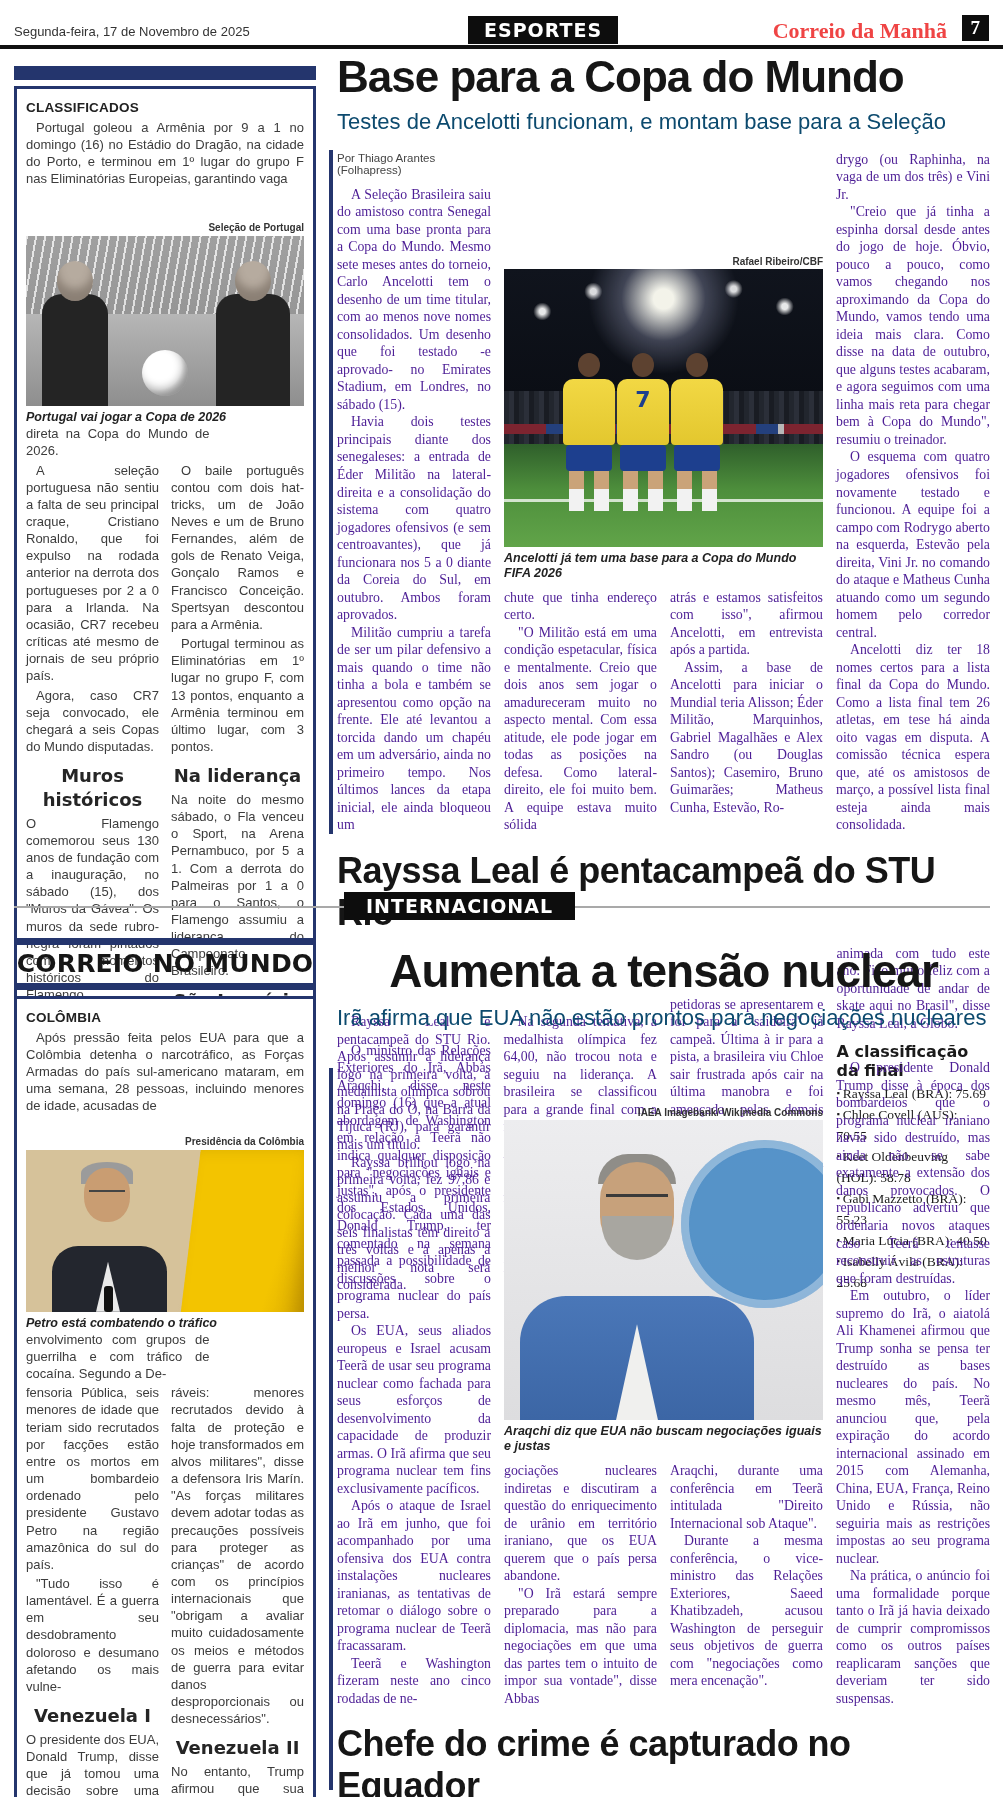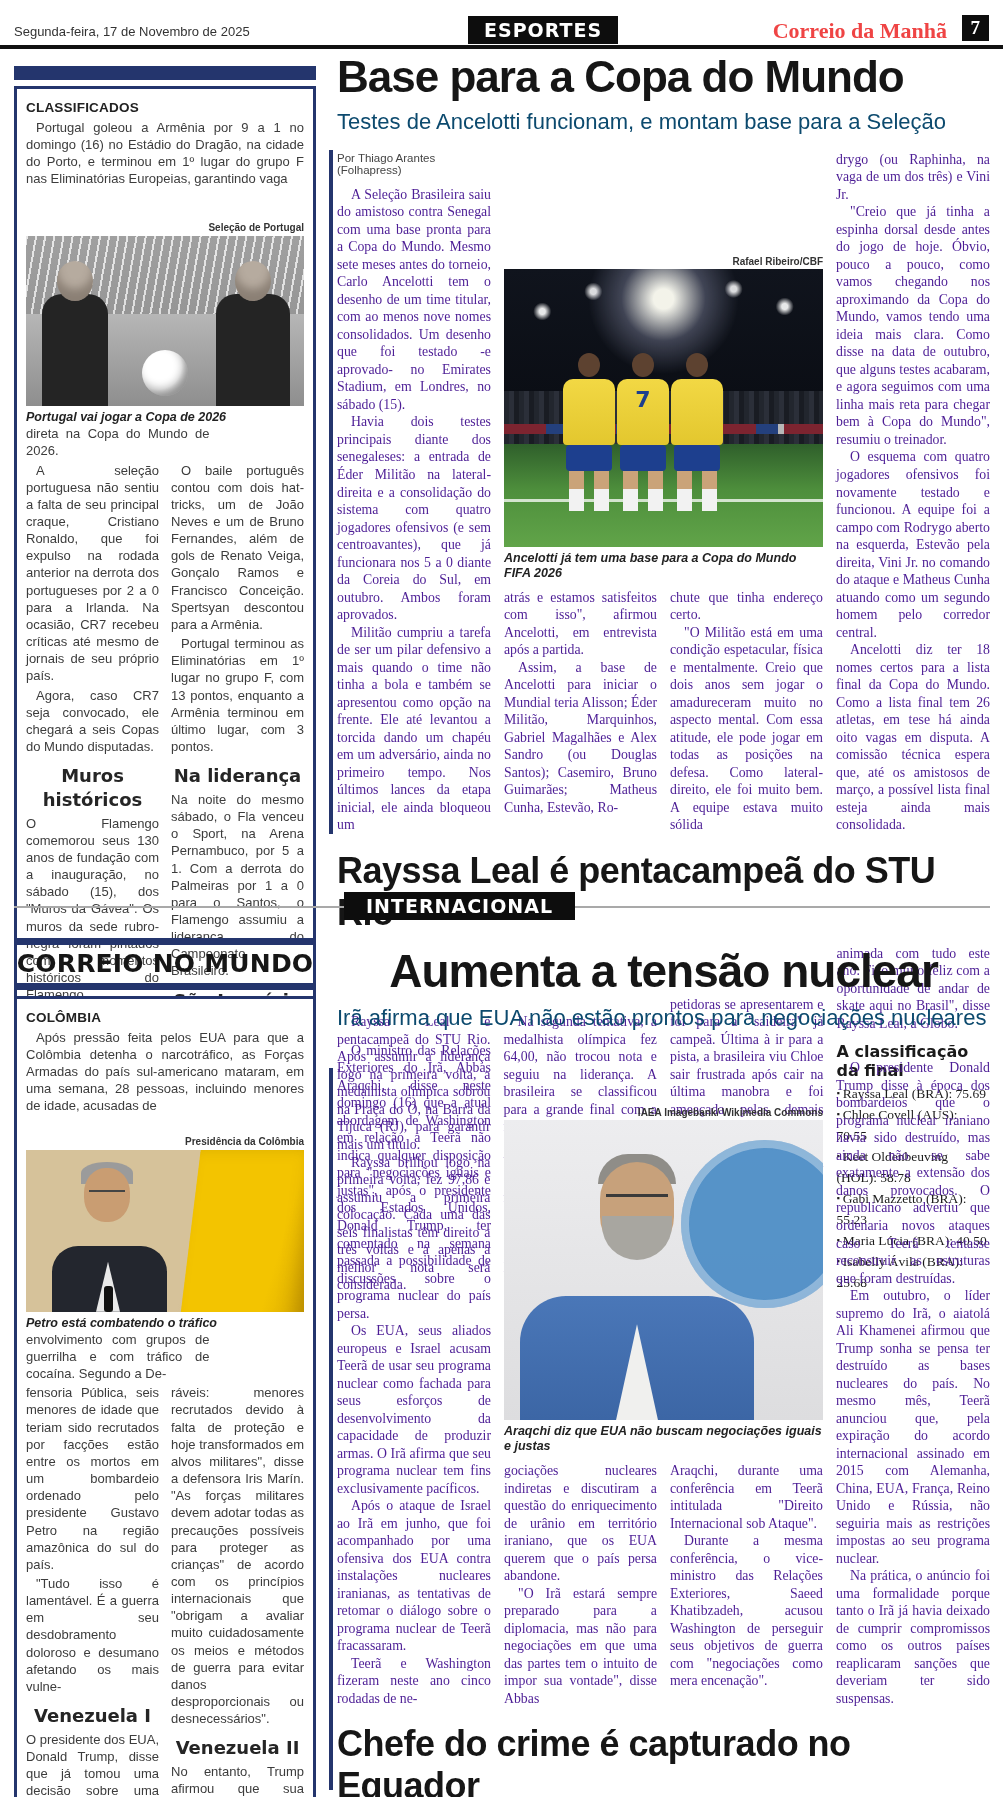--- a/index.html
+++ b/index.html
@@ -236,26 +236,26 @@
           <div class="bp bp3">
               <div class="head"></div>
               <div class="torso"></div>
               <div class="shorts"></div>
               <div class="legs"></div>
             </div>
         </div>
         <div class="caption">Ancelotti já tem uma base para a Copa do Mundo FIFA 2026</div>
         <div class="midcols">
           <div class="col serif">
+            <p class="cont">chute que tinha endereço certo.</p>
+            <p>"O Militão está em uma condição espetacular, física e mentalmente. Creio que dois anos sem jogar o amadureceram muito no aspecto mental. Com essa atitude, ele pode jogar em todas as posições na defesa. Como lateral-direito, ele foi muito bem. A equipe estava muito sólida</p>
+          </div>
+          <div class="col serif">
             <p class="cont">atrás e estamos satisfeitos com isso", afirmou Ancelotti, em entrevista após a partida.</p>
             <p>Assim, a base de Ancelotti para iniciar o Mundial teria Alisson; Éder Militão, Marquinhos, Gabriel Magalhães e Alex Sandro (ou Douglas Santos); Casemiro, Bruno Guimarães; Matheus Cunha, Estevão, Ro-</p>
-          </div>
-          <div class="col serif">
-            <p class="cont">chute que tinha endereço certo.</p>
-            <p>"O Militão está em uma condição espetacular, física e mentalmente. Creio que dois anos sem jogar o amadureceram muito no aspecto mental. Com essa atitude, ele pode jogar em todas as posições na defesa. Como lateral-direito, ele foi muito bem. A equipe estava muito sólida</p>
           </div>
         </div>
       </div>
       <div class="col serif">
         <p class="cont">drygo (ou Raphinha, na vaga de um dos três) e Vini Jr.</p>
         <p>"Creio que já tinha a espinha dorsal desde antes do jogo de hoje. Óbvio, pouco a pouco, como vamos chegando nos aproximando da Copa do Mundo, vamos tendo uma ideia mais clara. Como disse na data de outubro, que alguns testes acabaram, e agora seguimos com uma linha mais reta para chegar bem à Copa do Mundo", resumiu o treinador.</p>
         <p>O esquema com quatro jogadores ofensivos foi novamente testado e funcionou. A equipe foi a campo com Rodrygo aberto na esquerda, Estevão pela direita, Vini Jr. no comando do ataque e Matheus Cunha atuando como um segundo homem pelo corredor central.</p>
         <p>Ancelotti diz ter 18 nomes certos para a lista final da Copa do Mundo. Como a lista final tem 26 atletas, em tese há ainda oito vagas em disputa. A comissão técnica espera que, até os amistosos de março, a possível lista final esteja ainda mais consolidada.</p>
       </div>
     </div>

